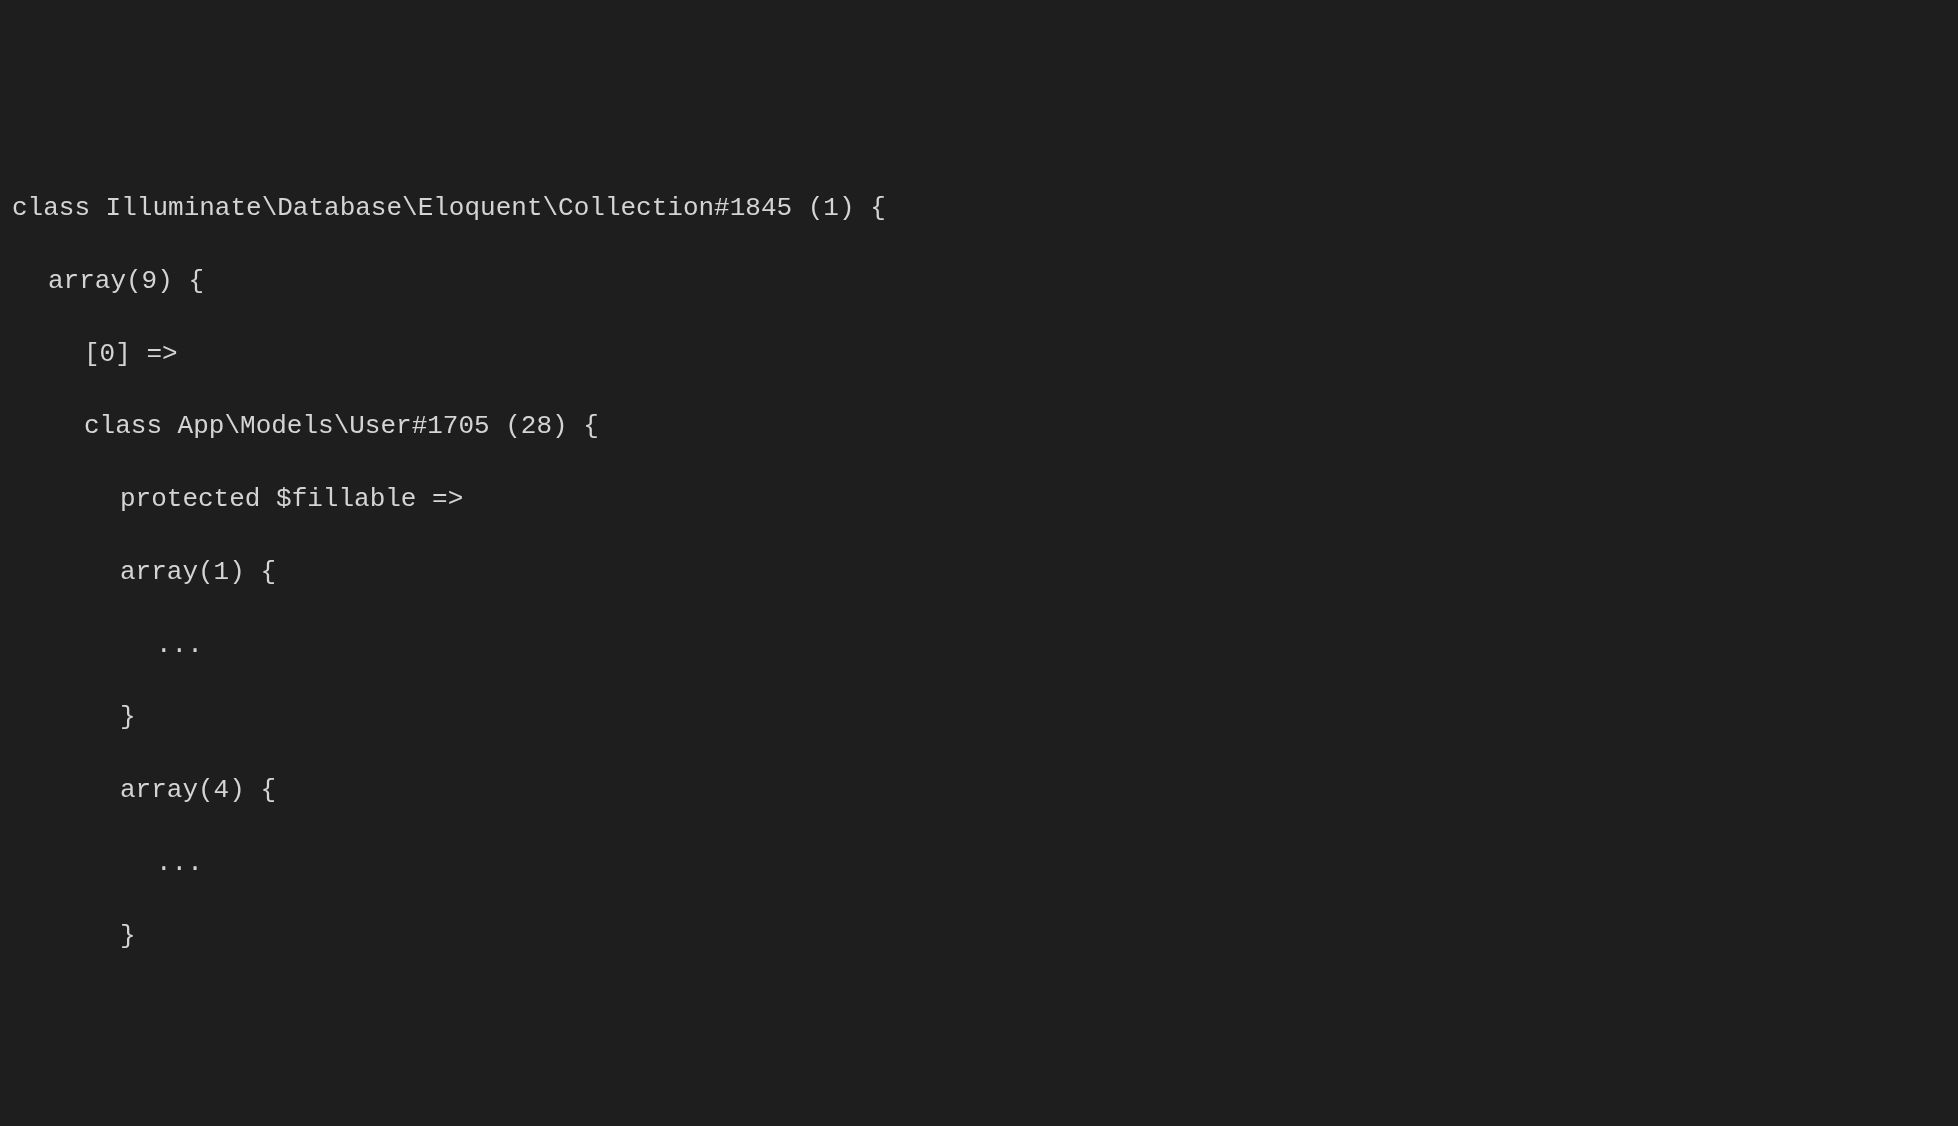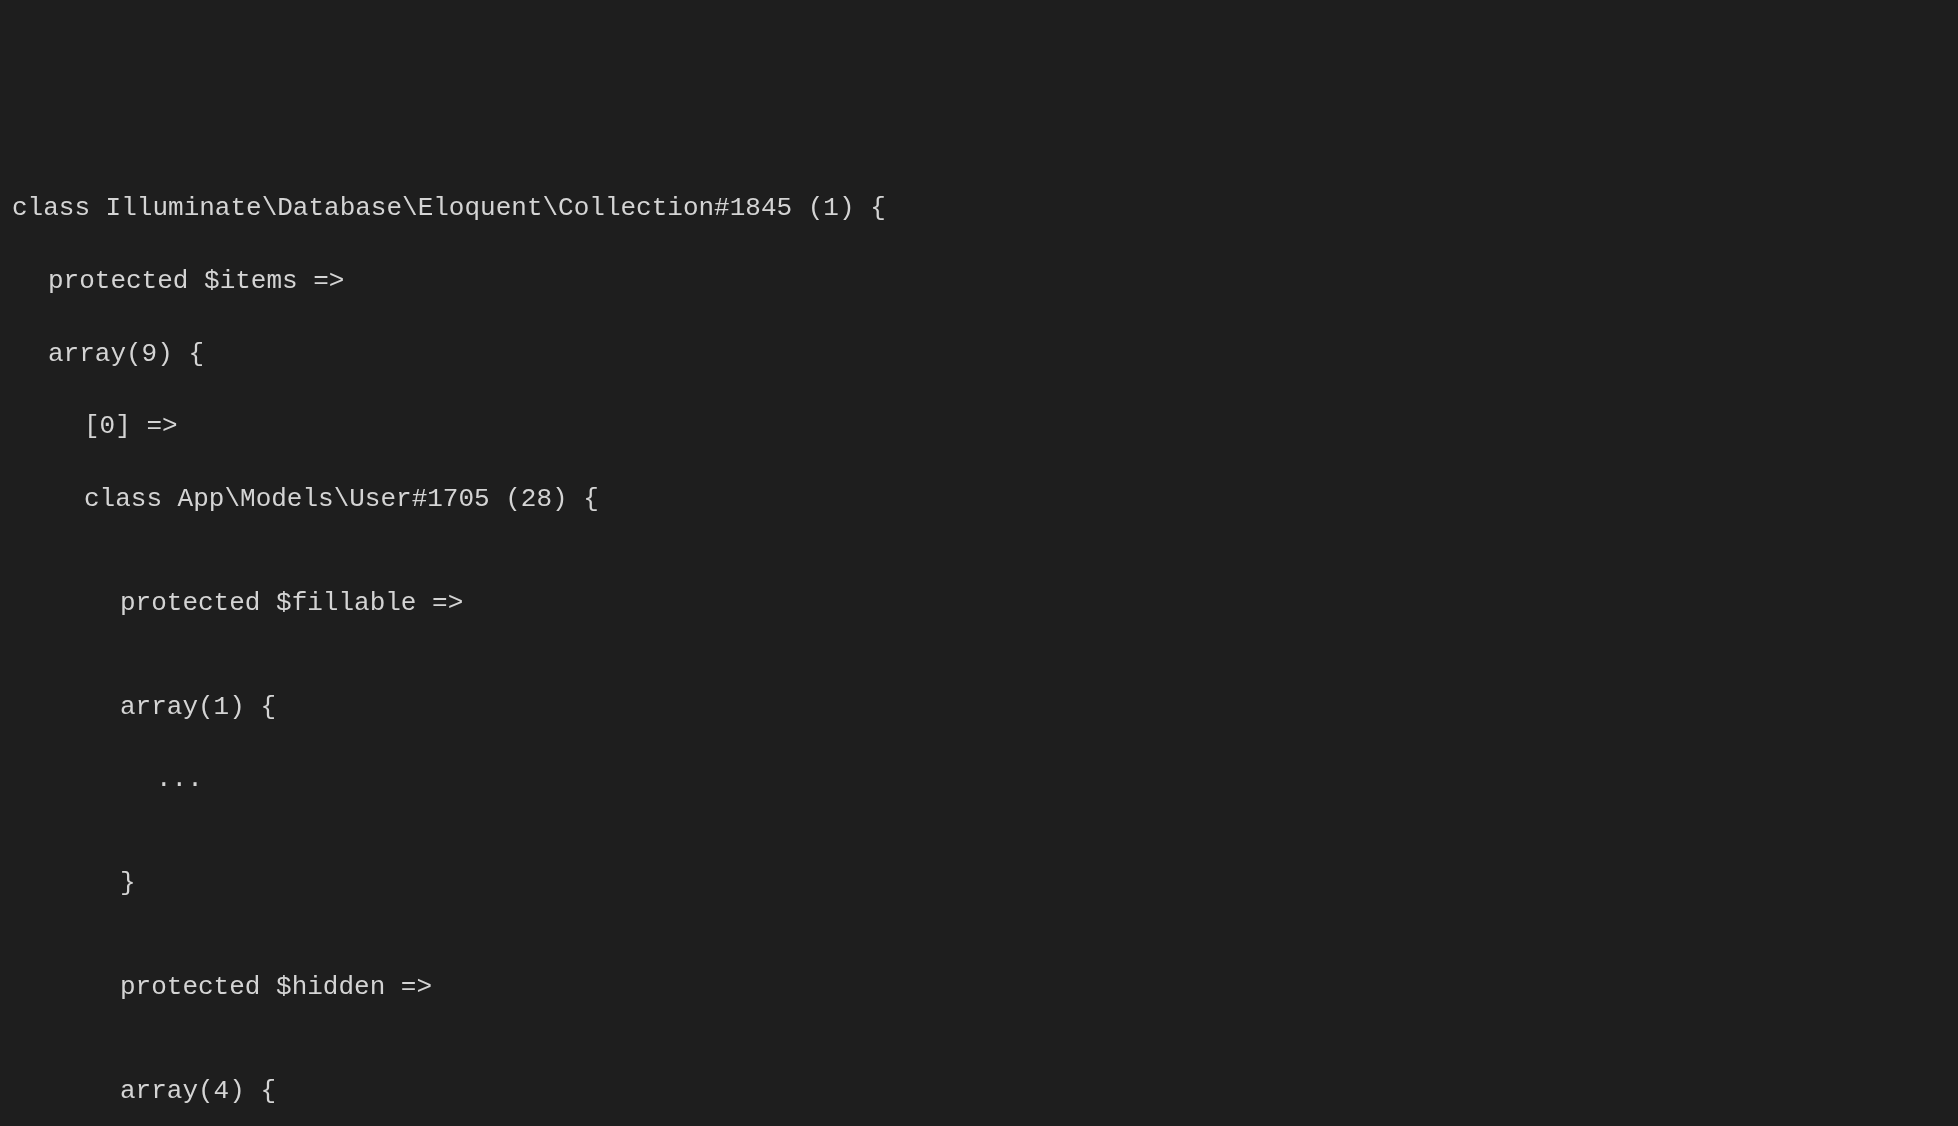--- a/index.html
+++ b/index.html
@@ -15,39 +15,37 @@
       line-height: 1.4;
       padding: 8px 12px;
       white-space: pre;
       overflow-x: auto;
     }
     .line {
       display: block;
     }
     .indent-1 { padding-left: 36px; }
     .indent-2 { padding-left: 72px; }
-    .indent-3 { padding-left: 108px; margin-top: 31px; }
+    .indent-3 { padding-left: 108px; }
     .indent-4 { padding-left: 144px; }
   </style>
 </head>
 <body>
 
 
 
 <div>
 <span class="line">class Illuminate\Database\Eloquent\Collection#1845 (1) {</span>
-<span class="line indent-1">protected $items =&gt;</span>
 <span class="line indent-1">array(9) {</span>
 <span class="line indent-2">[0] =&gt;</span>
 <span class="line indent-2">class App\Models\User#1705 (28) {</span>
 <span class="line indent-3">protected $fillable =&gt;</span>
 <span class="line indent-3">array(1) {</span>
 <span class="line indent-4">...</span>
 <span class="line indent-3">}</span>
-<span class="line indent-3">protected $hidden =&gt;</span>
 <span class="line indent-3">array(4) {</span>
 <span class="line indent-4">...</span>
 <span class="line indent-3">}</span>
 
 
 
 
 
 
 

